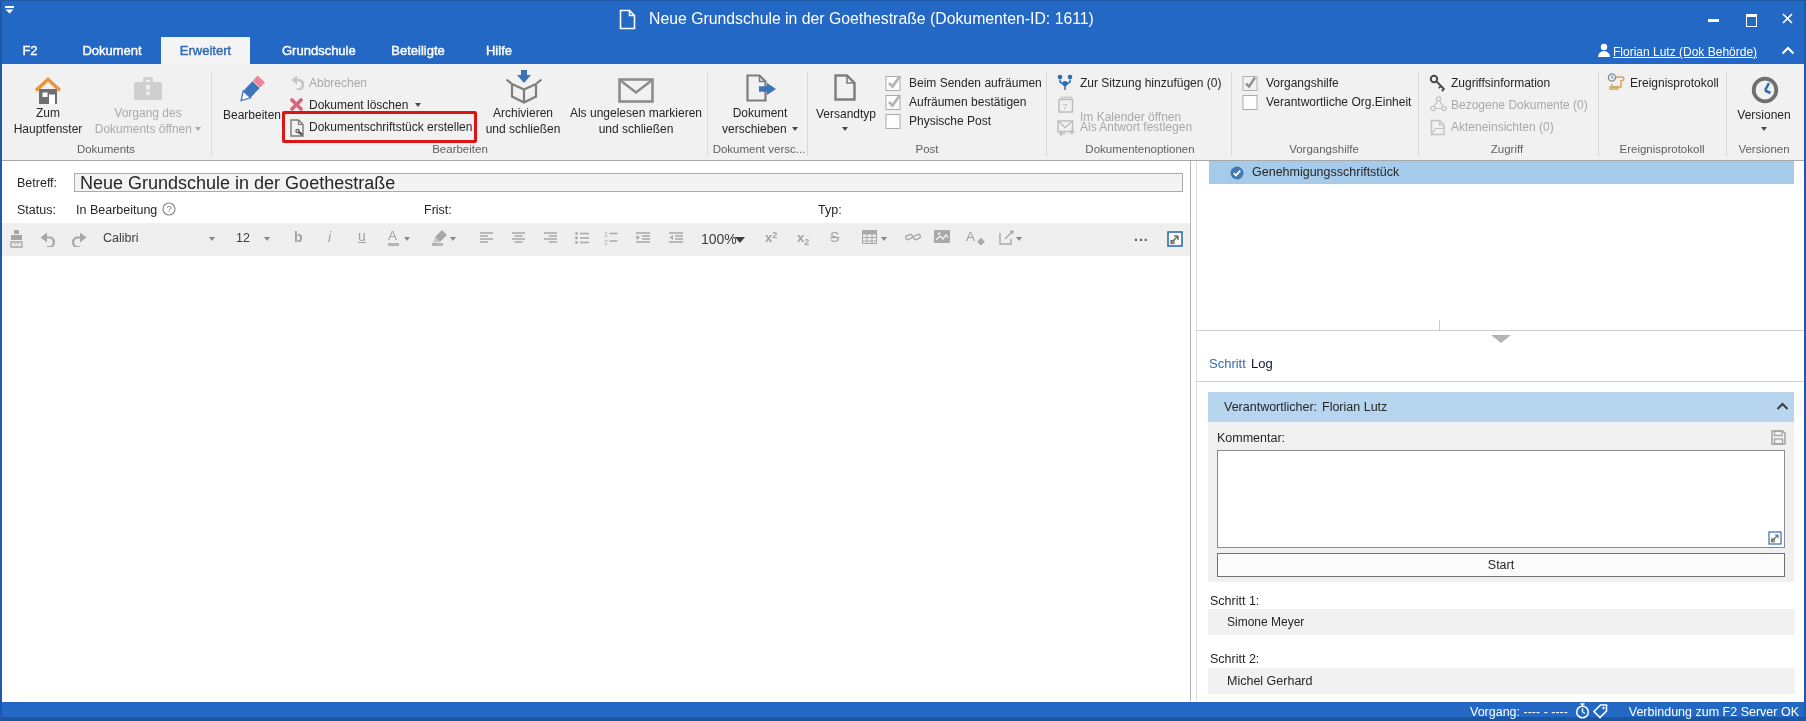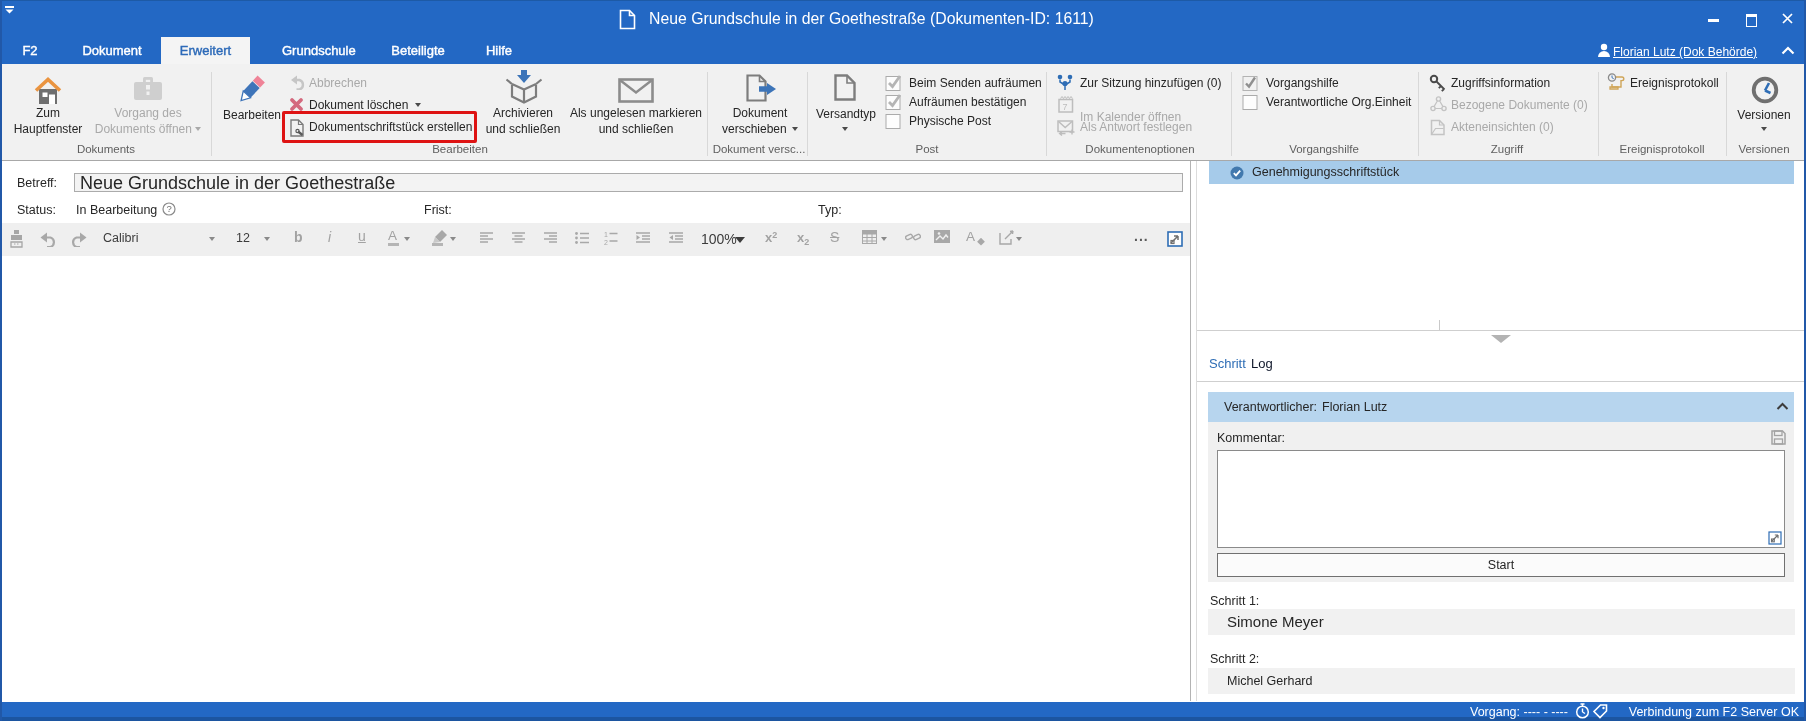--- a/index.html
+++ b/index.html
@@ -375,21 +375,21 @@
 <svg class="abs" style="left:1768px;top:531px;" width="14" height="14" viewBox="0 0 14 14">
   <rect x="1" y="1" width="12" height="12" fill="#fff" stroke="#2e6db5" stroke-width="1.2"></rect>
   <path d="M3.5 10.5 L10 4 M10 4 h-3.2 M10 4 v3.2" stroke="#6f6f6f" stroke-width="1.2" fill="none"></path>
   <rect x="3.5" y="8" width="2.8" height="2.8" fill="none" stroke="#6f6f6f" stroke-width="1.1"></rect>
 </svg>
 <div class="abs" style="left:1217px;top:553px;width:568px;height:24px;background:#fbfbfb;border:1px solid #707070;box-sizing:border-box;"></div>
 <div class="abs t12 ctr" style="left:1217px;top:553px;width:568px;height:24px;line-height:24px;font-size:12.5px;">Start</div>
 
 <div class="abs t12" style="left:1210px;top:593px;height:16px;line-height:16px;font-size:12.5px;">Schritt 1:</div>
 <div class="abs" style="left:1208px;top:609px;width:587px;height:26px;background:#f1f1f1;"></div>
-<div class="abs t12" style="left:1227px;top:609px;height:26px;line-height:26px;font-size:15px;">Simone Meyer</div>
+<div class="abs t12" style="left:1227px;top:609px;height:26px;line-height:26px;font-size:12px;">Simone Meyer</div>
 <div class="abs t12" style="left:1210px;top:651px;height:16px;line-height:16px;font-size:12.5px;">Schritt 2:</div>
 <div class="abs" style="left:1208px;top:668px;width:587px;height:26px;background:#f1f1f1;"></div>
 <div class="abs t12" style="left:1227px;top:668px;height:26px;line-height:26px;font-size:12.5px;">Michel Gerhard</div>
 
 <div class="abs" style="left:0;top:702px;width:1806px;height:19px;background:#2368c4;"></div>
 <div class="abs" style="left:0;top:717px;width:1806px;height:4px;background:#1c55a0;"></div>
 <div class="abs nw" style="left:1470px;top:705px;font-size:12.5px;color:#ffffff;">Vorgang: ---- - ----</div>
 <svg class="abs" style="left:1575px;top:703px;" width="15" height="16" viewBox="0 0 15 16">
   <circle cx="7.5" cy="9" r="5.8" fill="none" stroke="#ffffff" stroke-width="1.5"></circle>
   <path d="M5.5 1 h4 M7.5 1 v2.5 M7.5 9 V5.5 M7.5 9 l2.5 1.5" stroke="#ffffff" stroke-width="1.4" fill="none"></path>

